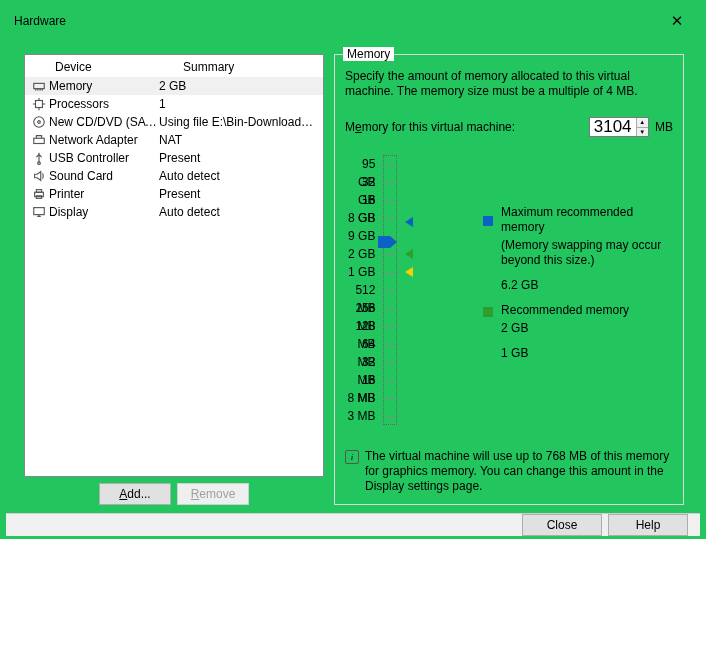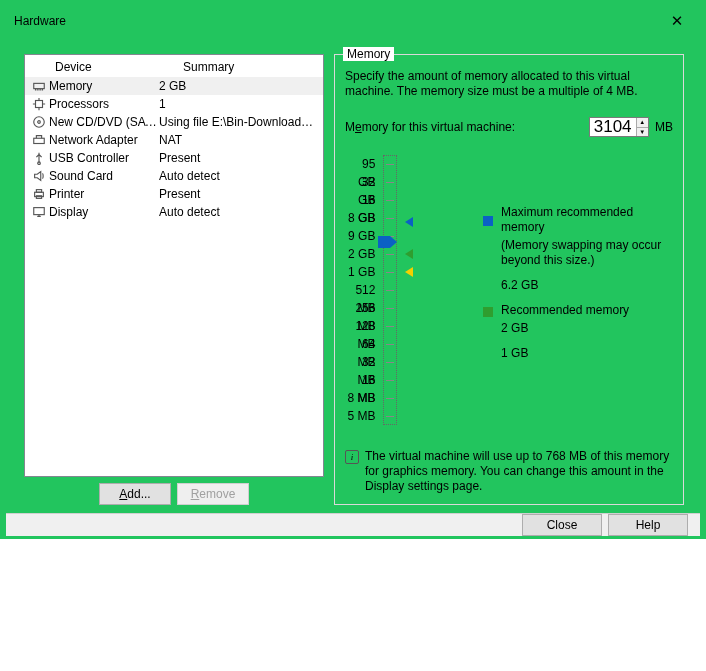--- a/index.html
+++ b/index.html
@@ -185,21 +185,21 @@
               <div class="tick">9 GB</div>
               <div class="tick">2 GB</div>
               <div class="tick">1 GB</div>
               <div class="tick">512 MB</div>
               <div class="tick">256 MB</div>
               <div class="tick">128 MB</div>
               <div class="tick">64 MB</div>
               <div class="tick">32 MB</div>
               <div class="tick">16 MB</div>
               <div class="tick">8 MB</div>
-              <div class="tick">5 MB</div>
+              <div class="tick">3 MB</div>
             </div>
           <div style="position:relative;">
             <div class="slider-track" id="slider-track" style="height: 270px;">
                 <div style="position: relative; height: 18px;">
                   <div style="position:absolute;left:2px;top:8px;width:8px;height:1px;background:#888"></div>
                 </div>
                 <div style="position: relative; height: 18px;">
                   <div style="position:absolute;left:2px;top:8px;width:8px;height:1px;background:#888"></div>
                 </div>
                 <div style="position: relative; height: 18px;">

